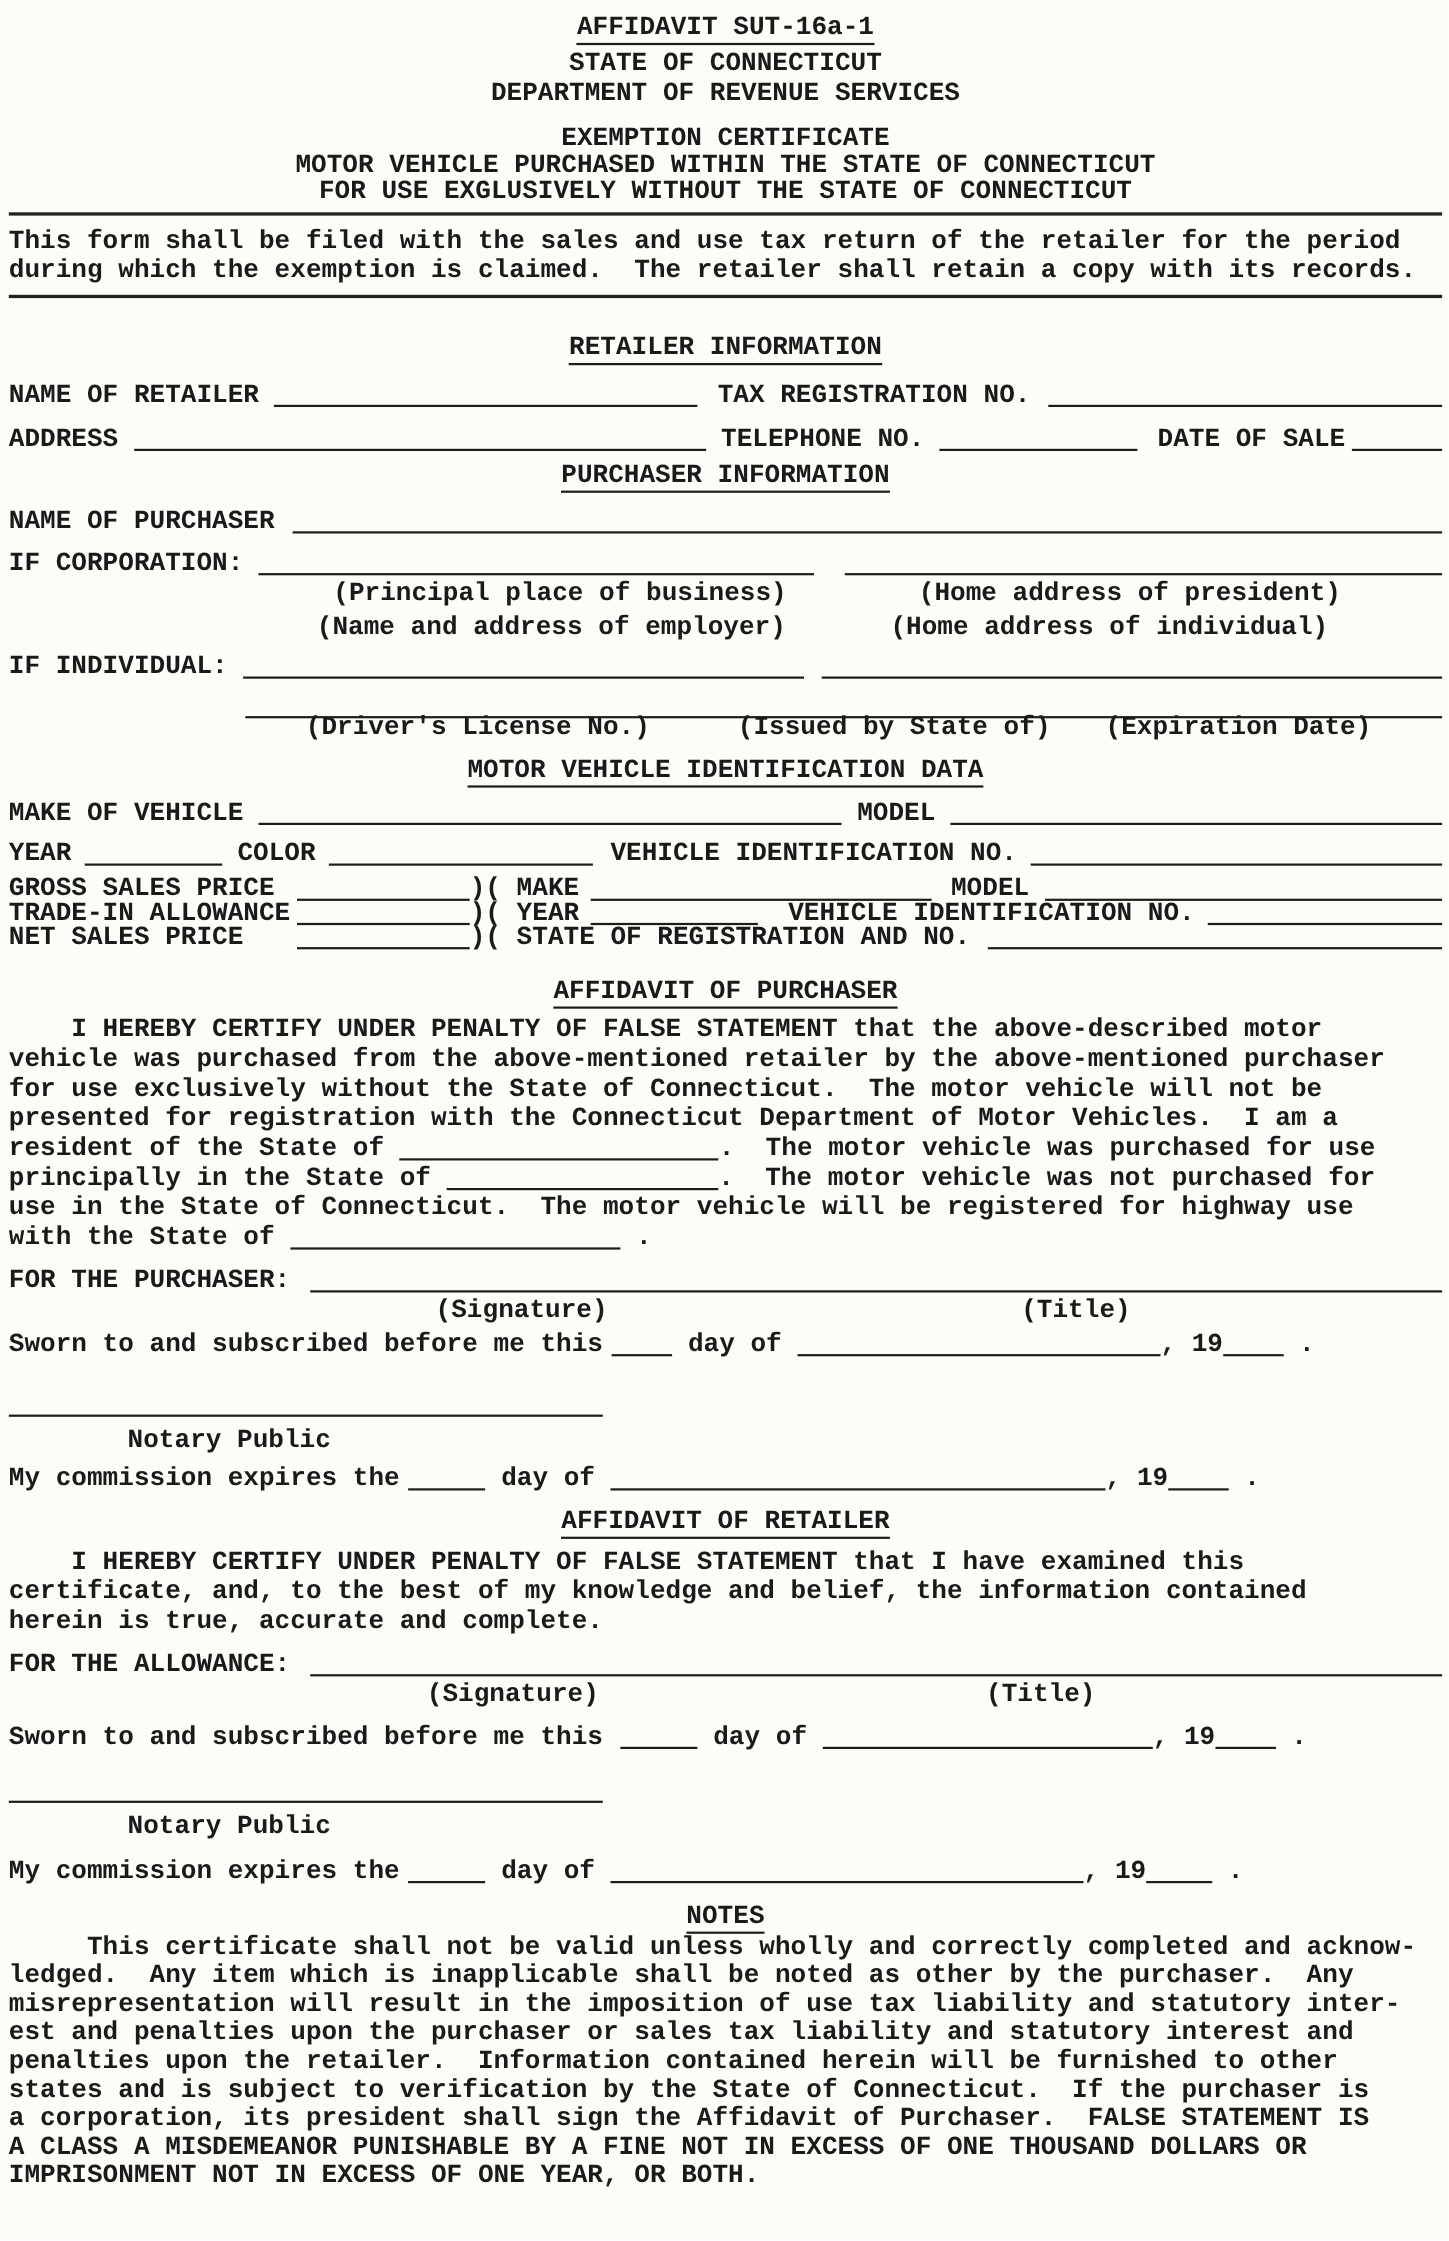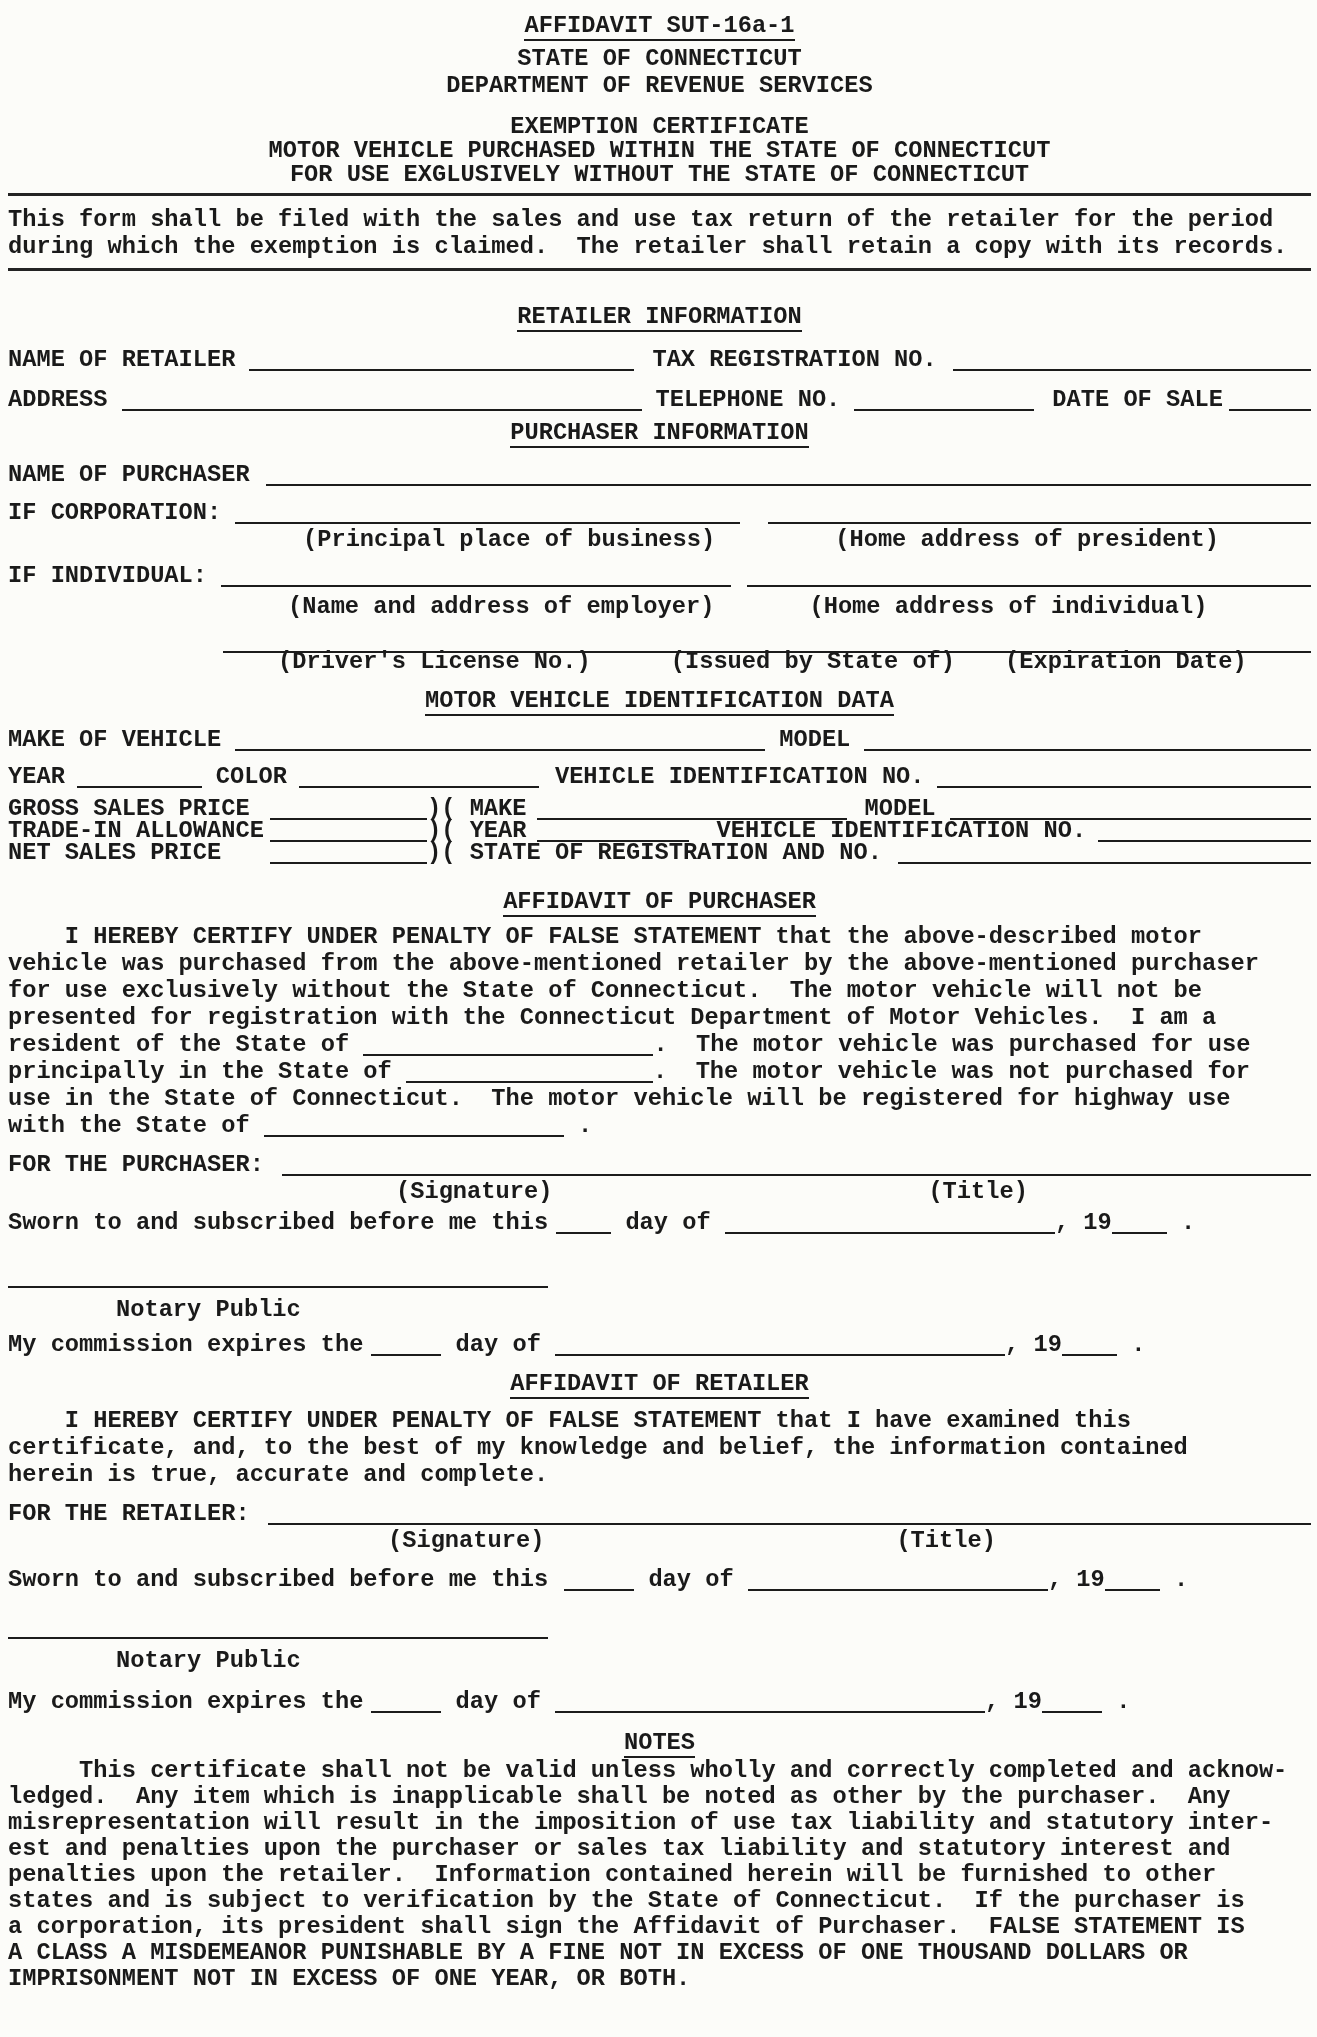--- a/index.html
+++ b/index.html
@@ -79,30 +79,30 @@
     <span class="bl" style="width:505px;margin-left:14px"></span>
     <span class="bl fl" style="margin-left:28px"></span>
   </div>
   <div class="row">
     <span class="sp" style="width:295px"></span>
     <span>(Principal place of business)</span>
     <span class="sp" style="width:120px"></span>
     <span>(Home address of president)</span>
   </div>
 
-  <div class="row" style="margin-top:9px">
-    <span>IF INDIVIDUAL:</span>
-    <span class="bl" style="width:510px;margin-left:14px"></span>
-    <span class="bl fl" style="margin-left:16px"></span>
-  </div>
   <div class="row" style="margin-top:4px">
     <span class="sp" style="width:280px"></span>
     <span>(Name and address of employer)</span>
     <span class="sp" style="width:95px"></span>
     <span>(Home address of individual)</span>
+  </div>
+  <div class="row" style="margin-top:9px">
+    <span>IF INDIVIDUAL:</span>
+    <span class="bl" style="width:510px;margin-left:14px"></span>
+    <span class="bl fl" style="margin-left:16px"></span>
   </div>
 
   <div class="row" style="margin-top:12px">
     <span class="sp" style="width:215px"></span>
     <span class="bl fl"></span>
   </div>
   <div class="row">
     <span class="sp" style="width:270px"></span>
     <span>(Driver's License No.)</span>
     <span class="sp" style="width:80px"></span>
@@ -206,21 +206,21 @@
     <span> .</span>
   </div>
 
   <div class="ln c" style="margin-top:12px"><span class="u">AFFIDAVIT OF RETAILER</span></div>
 
   <div class="ln" style="margin-top:8px">    I HEREBY CERTIFY UNDER PENALTY OF FALSE STATEMENT that I have examined this</div>
   <div class="ln">certificate, and, to the best of my knowledge and belief, the information contained</div>
   <div class="ln">herein is true, accurate and complete.</div>
 
   <div class="row" style="margin-top:12px">
-    <span>FOR THE RETAILER:</span>
+    <span>FOR THE ALLOWANCE:</span>
     <span class="bl fl" style="margin-left:18px"></span>
   </div>
   <div class="row">
     <span class="sp" style="width:380px"></span>
     <span>(Signature)</span>
     <span class="sp" style="width:352px"></span>
     <span>(Title)</span>
   </div>
 
   <div class="row" style="margin-top:12px">

